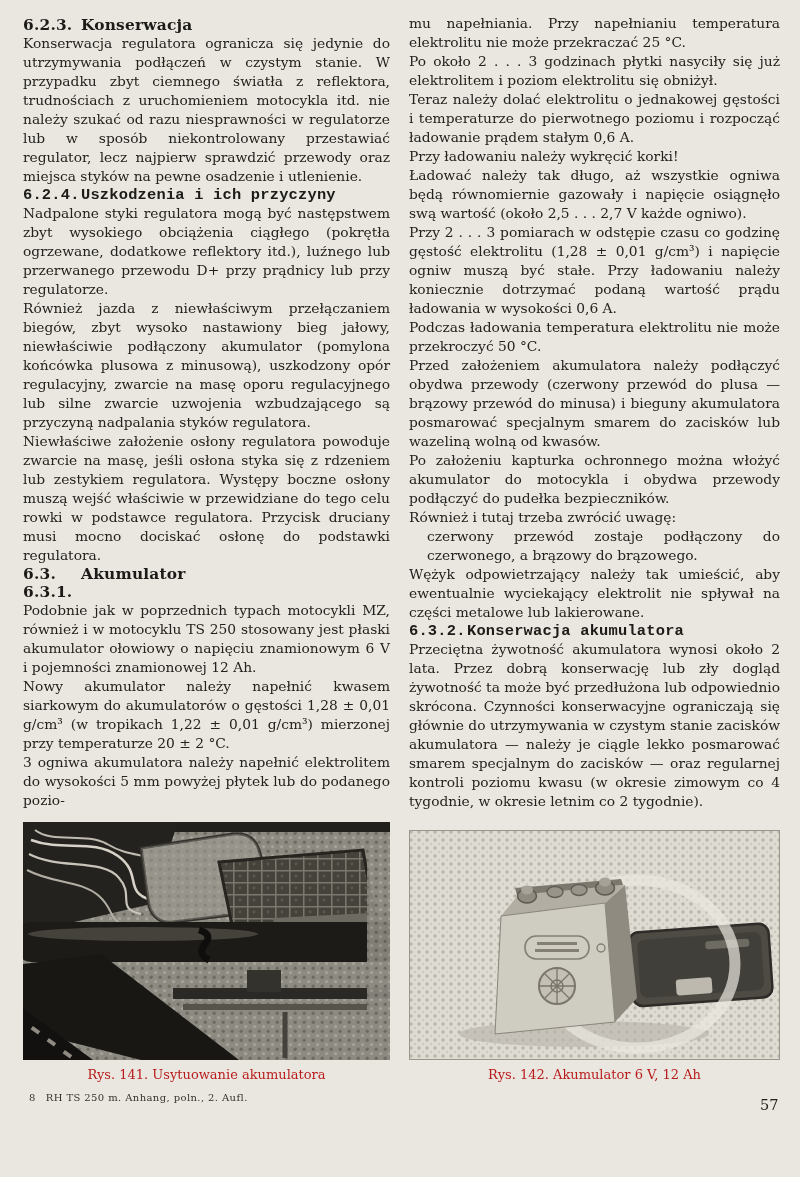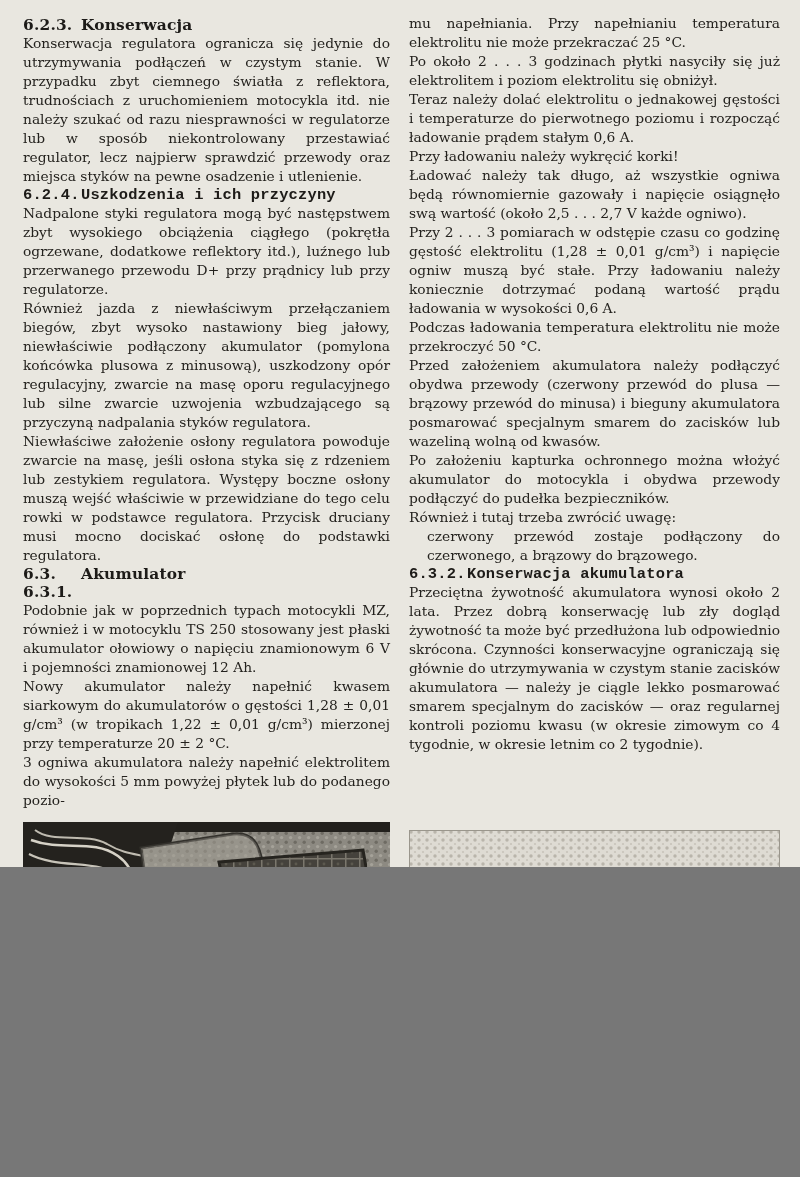--- a/index.html
+++ b/index.html
@@ -1,17 +1,17 @@
 <!DOCTYPE html>
 <html lang="pl"><head>
 <meta charset="utf-8">
 <style>
   html,body { margin:0; padding:0; background:#777; }
   .page {
-    position:relative; width:800px; height:867px;
+    position:relative; width:800px; height:1177px;
     background:#e9e7e0; overflow:hidden;
     font-family:"DejaVu Serif", serif; color:#24221e;
   }
   .col { position:absolute; }
   .col-left  { left:23px;  top:16px; width:367px; }
   .col-right { left:409px; top:14px; width:371px; }
 
   p.body {
     margin:0; font-size:13.8px; line-height:19px;
     text-align:justify; text-justify:inter-word;
@@ -87,20 +87,21 @@
     <p class="body">Teraz należy dolać elektrolitu o jednakowej gęstości i temperaturze do pierwotnego poziomu i rozpocząć ładowanie prądem stałym 0,6 A.</p>
     <p class="body">Przy ładowaniu należy wykręcić korki!</p>
     <p class="body">Ładować należy tak długo, aż wszystkie ogniwa będą równomiernie gazowały i napięcie osiągnęło swą wartość (około 2,5 . . . 2,7 V każde ogniwo).</p>
     <p class="body">Przy 2 . . . 3 pomiarach w odstępie czasu co godzinę gęstość elektrolitu (1,28 ± 0,01 g/cm³) i napięcie ogniw muszą być stałe. Przy ładowaniu należy koniecznie dotrzymać podaną wartość prądu ładowania w wysokości 0,6 A.</p>
     <p class="body">Podczas ładowania temperatura elektrolitu nie może przekroczyć 50 °C.</p>
 
     <p class="body">Przed założeniem akumulatora należy podłączyć obydwa przewody (czerwony przewód do plusa — brązowy przewód do minusa) i bieguny akumulatora posmarować specjalnym smarem do zacisków lub wazeliną wolną od kwasów.</p>
     <p class="body">Po założeniu kapturka ochronnego można włożyć akumulator do motocykla i obydwa przewody podłączyć do pudełka bezpieczników.</p>
     <p class="body">Również i tutaj trzeba zwrócić uwagę:</p>
     <p class="body indent">czerwony przewód zostaje podłączony do czerwonego, a brązowy do brązowego.</p>
+    <p class="body gap8">Wężyk odpowietrzający należy tak umieścić, aby ewentualnie wyciekający elektrolit nie spływał na części metalowe lub lakierowane.</p>
 
     <h3 class="sec gap20 mb16">
       <span class="num">6.3.2.</span>
       <span>Konserwacja akumulatora</span>
     </h3>
     <p class="body">Przeciętna żywotność akumulatora wynosi około 2 lata. Przez dobrą konserwację lub zły dogląd żywotność ta może być przedłużona lub odpowiednio skrócona. Czynności konserwacyjne ograniczają się głównie do utrzymywania w czystym stanie zacisków akumulatora — należy je ciągle lekko posmarować smarem specjalnym do zacisków — oraz regularnej kontroli poziomu kwasu (w okresie zimowym co 4 tygodnie, w okresie letnim co 2 tygodnie).</p>
   </div>
 
   <div class="fig fig-left">
     <svg width="367" height="238" viewBox="0 0 367 238" role="img">

